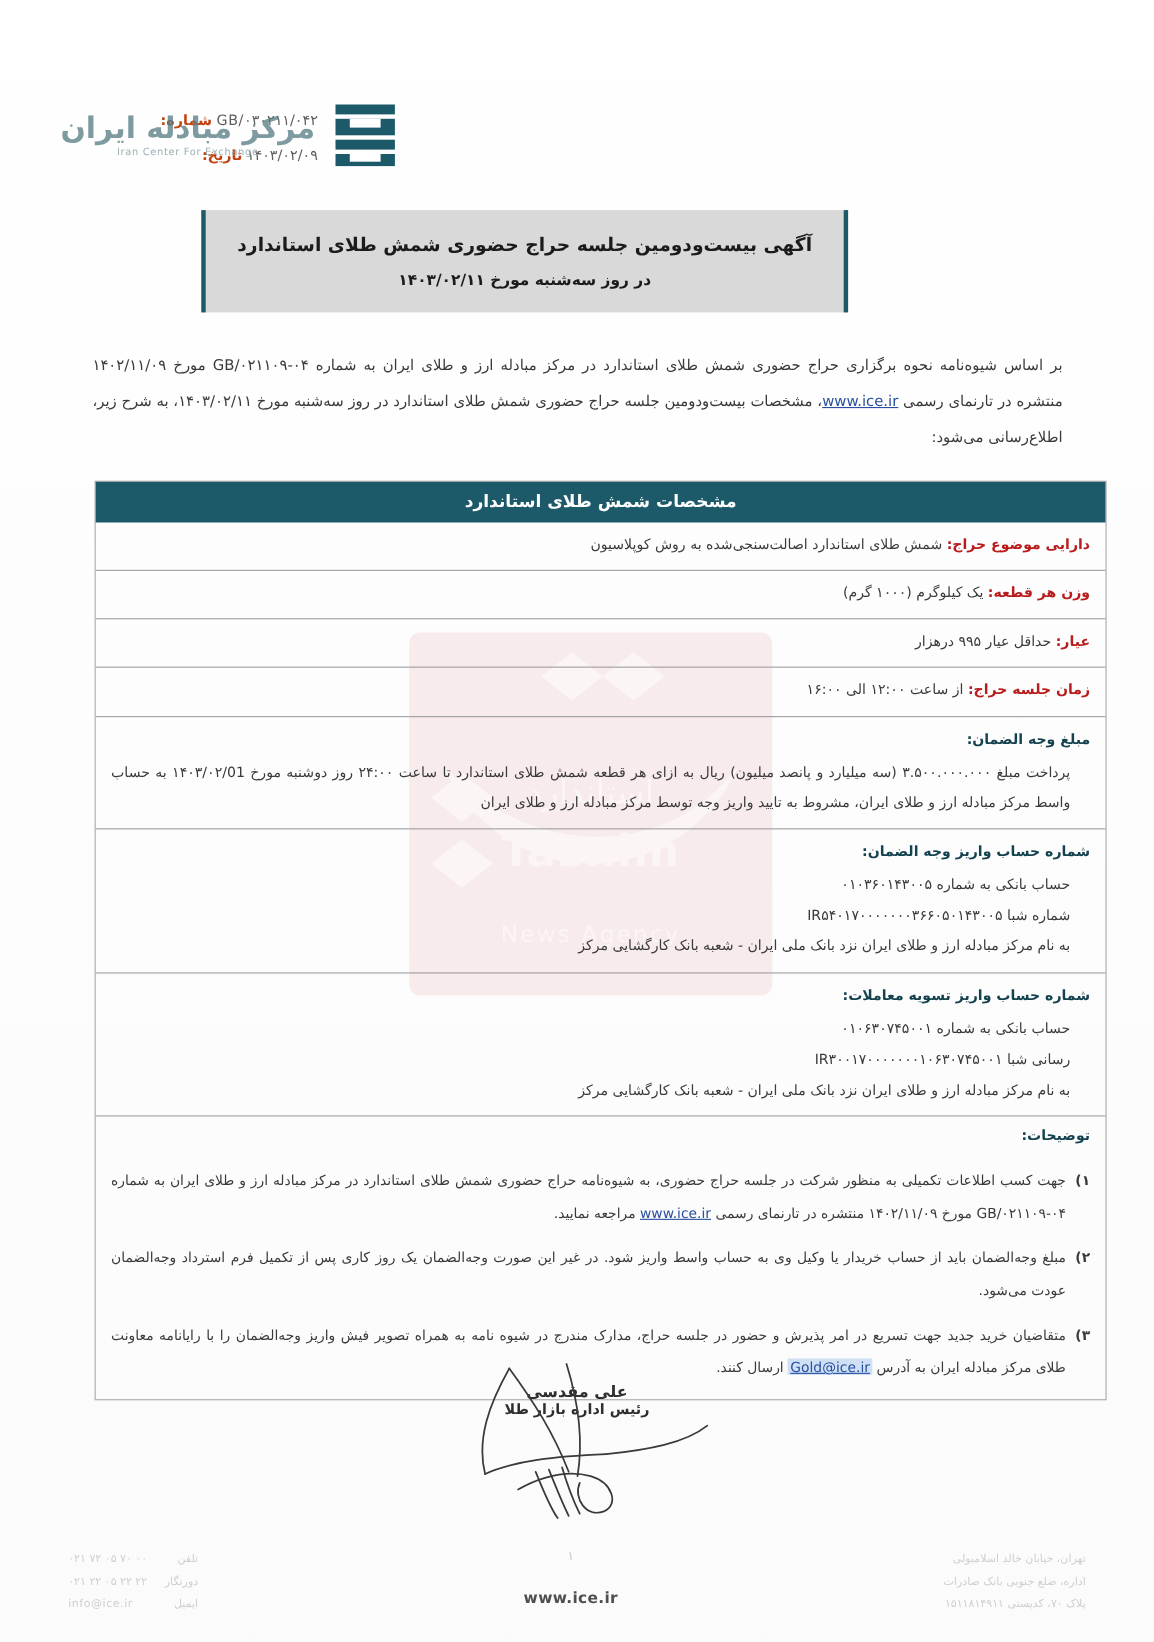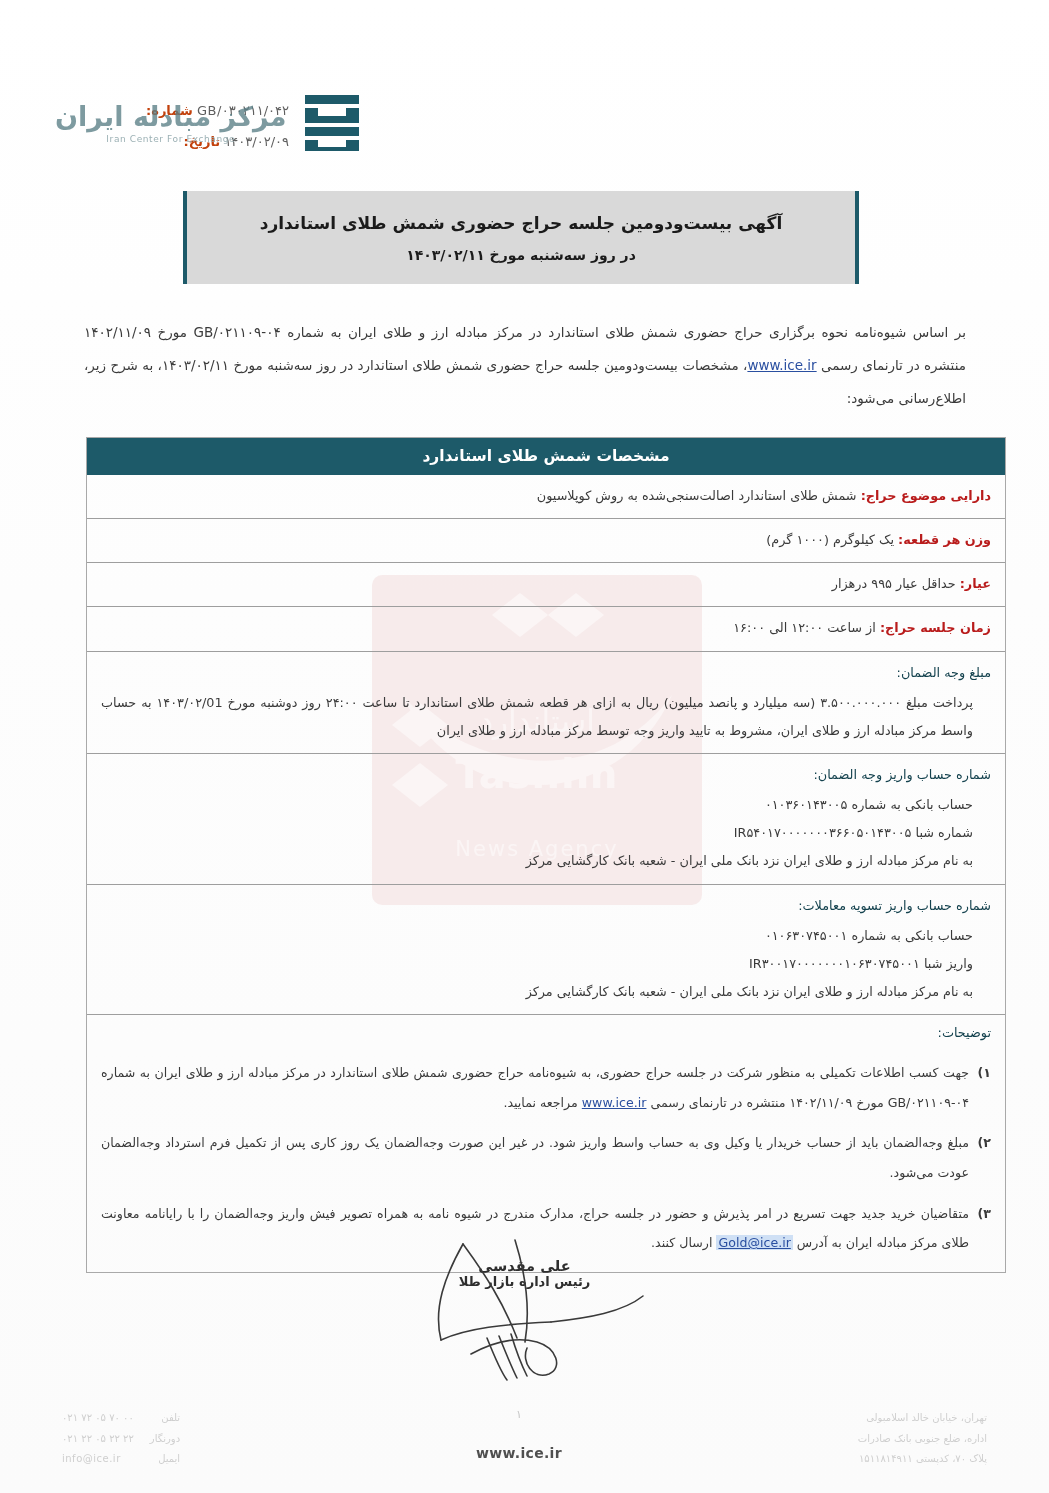--- a/index.html
+++ b/index.html
@@ -79,21 +79,21 @@
     letter-spacing:-1px;opacity:.78;
   }
   .logo-en{
     font-size:9px;color:#9bb0b4;letter-spacing:.6px;
     margin-top:5px;direction:ltr;
   }
 
   
   .banner{
     position:absolute;left:183px;top:191px;
-    width:676px;height:93px;
+    width:588px;height:93px;
     background:#d9d9d9;
     border-right:4px solid #1d5a69;
     border-left:4px solid #1d5a69;
     box-sizing:border-box;
     display:flex;flex-direction:column;
     align-items:center;justify-content:center;
     gap:14px;
   }
   .banner-l1{font-size:17px;font-weight:bold;color:#1b1b1b;}
   .banner-l2{font-size:14px;font-weight:bold;color:#1b1b1b;}
@@ -124,21 +124,21 @@
   }
   .row{
     border-top:1px solid #9e9e9e;
     padding:7px 14px 8px;
     direction:rtl;text-align:right;
     font-size:12.8px;line-height:2.2;color:#3a3a3a;
     background:transparent;
   }
   .row.first{border-top:none;}
   .row b{color:#b91c1c;font-weight:bold;}
-  .row .head-line{display:block;color:#14424e;font-weight:normal;margin-bottom:2px;}
+  .row .head-line{display:block;color:#14424e;font-weight:bold;margin-bottom:2px;}
   .row p{margin:0;text-align:justify;}
   .row .ind{padding-right:18px;display:block;}
   .row a{color:#2a4fa0;text-decoration:underline;}
 
   .notes-body{padding:4px 14px 14px;}
   .note{
     direction:rtl;text-align:justify;
     font-size:12.6px;line-height:2.35;color:#3a3a3a;
     margin:11px 0 0;padding-right:22px;position:relative;
   }
@@ -257,21 +257,21 @@
     <div class="row">
       <span class="head-line">شماره حساب واریز وجه الضمان:</span>
       <span class="ind">حساب بانکی به شماره ۰۱۰۳۶۰۱۴۳۰۰۵</span>
       <span class="ind">شماره شبا IR۵۴۰۱۷۰۰۰۰۰۰۰۳۶۶۰۵۰۱۴۳۰۰۵</span>
       <span class="ind">به نام مرکز مبادله ارز و طلای ایران نزد بانک ملی ایران - شعبه بانک کارگشایی مرکز</span>
     </div>
 
     <div class="row">
       <span class="head-line">شماره حساب واریز تسویه معاملات:</span>
       <span class="ind">حساب بانکی به شماره ۰۱۰۶۳۰۷۴۵۰۰۱</span>
-      <span class="ind">واریز شبا IR۳۰۰۱۷۰۰۰۰۰۰۰۱۰۶۳۰۷۴۵۰۰۱</span>
+      <span class="ind">رسانی شبا IR۳۰۰۱۷۰۰۰۰۰۰۰۱۰۶۳۰۷۴۵۰۰۱</span>
       <span class="ind">به نام مرکز مبادله ارز و طلای ایران نزد بانک ملی ایران - شعبه بانک کارگشایی مرکز</span>
     </div>
 
     <div class="row notes-body">
       <span class="head-line">توضیحات:</span>
 
       <div class="note">
         <span class="num">۱)</span>
         <span>جهت کسب اطلاعات تکمیلی به منظور شرکت در جلسه حراج حضوری، به شیوه‌نامه حراج حضوری شمش طلای استاندارد در مرکز مبادله ارز و طلای ایران به شماره ۰۴-۰۲۱۱۰۹/GB مورخ ۱۴۰۲/۱۱/۰۹ منتشره در تارنمای رسمی </span><a href="#">www.ice.ir</a><span> مراجعه نمایید.</span>
       </div>

